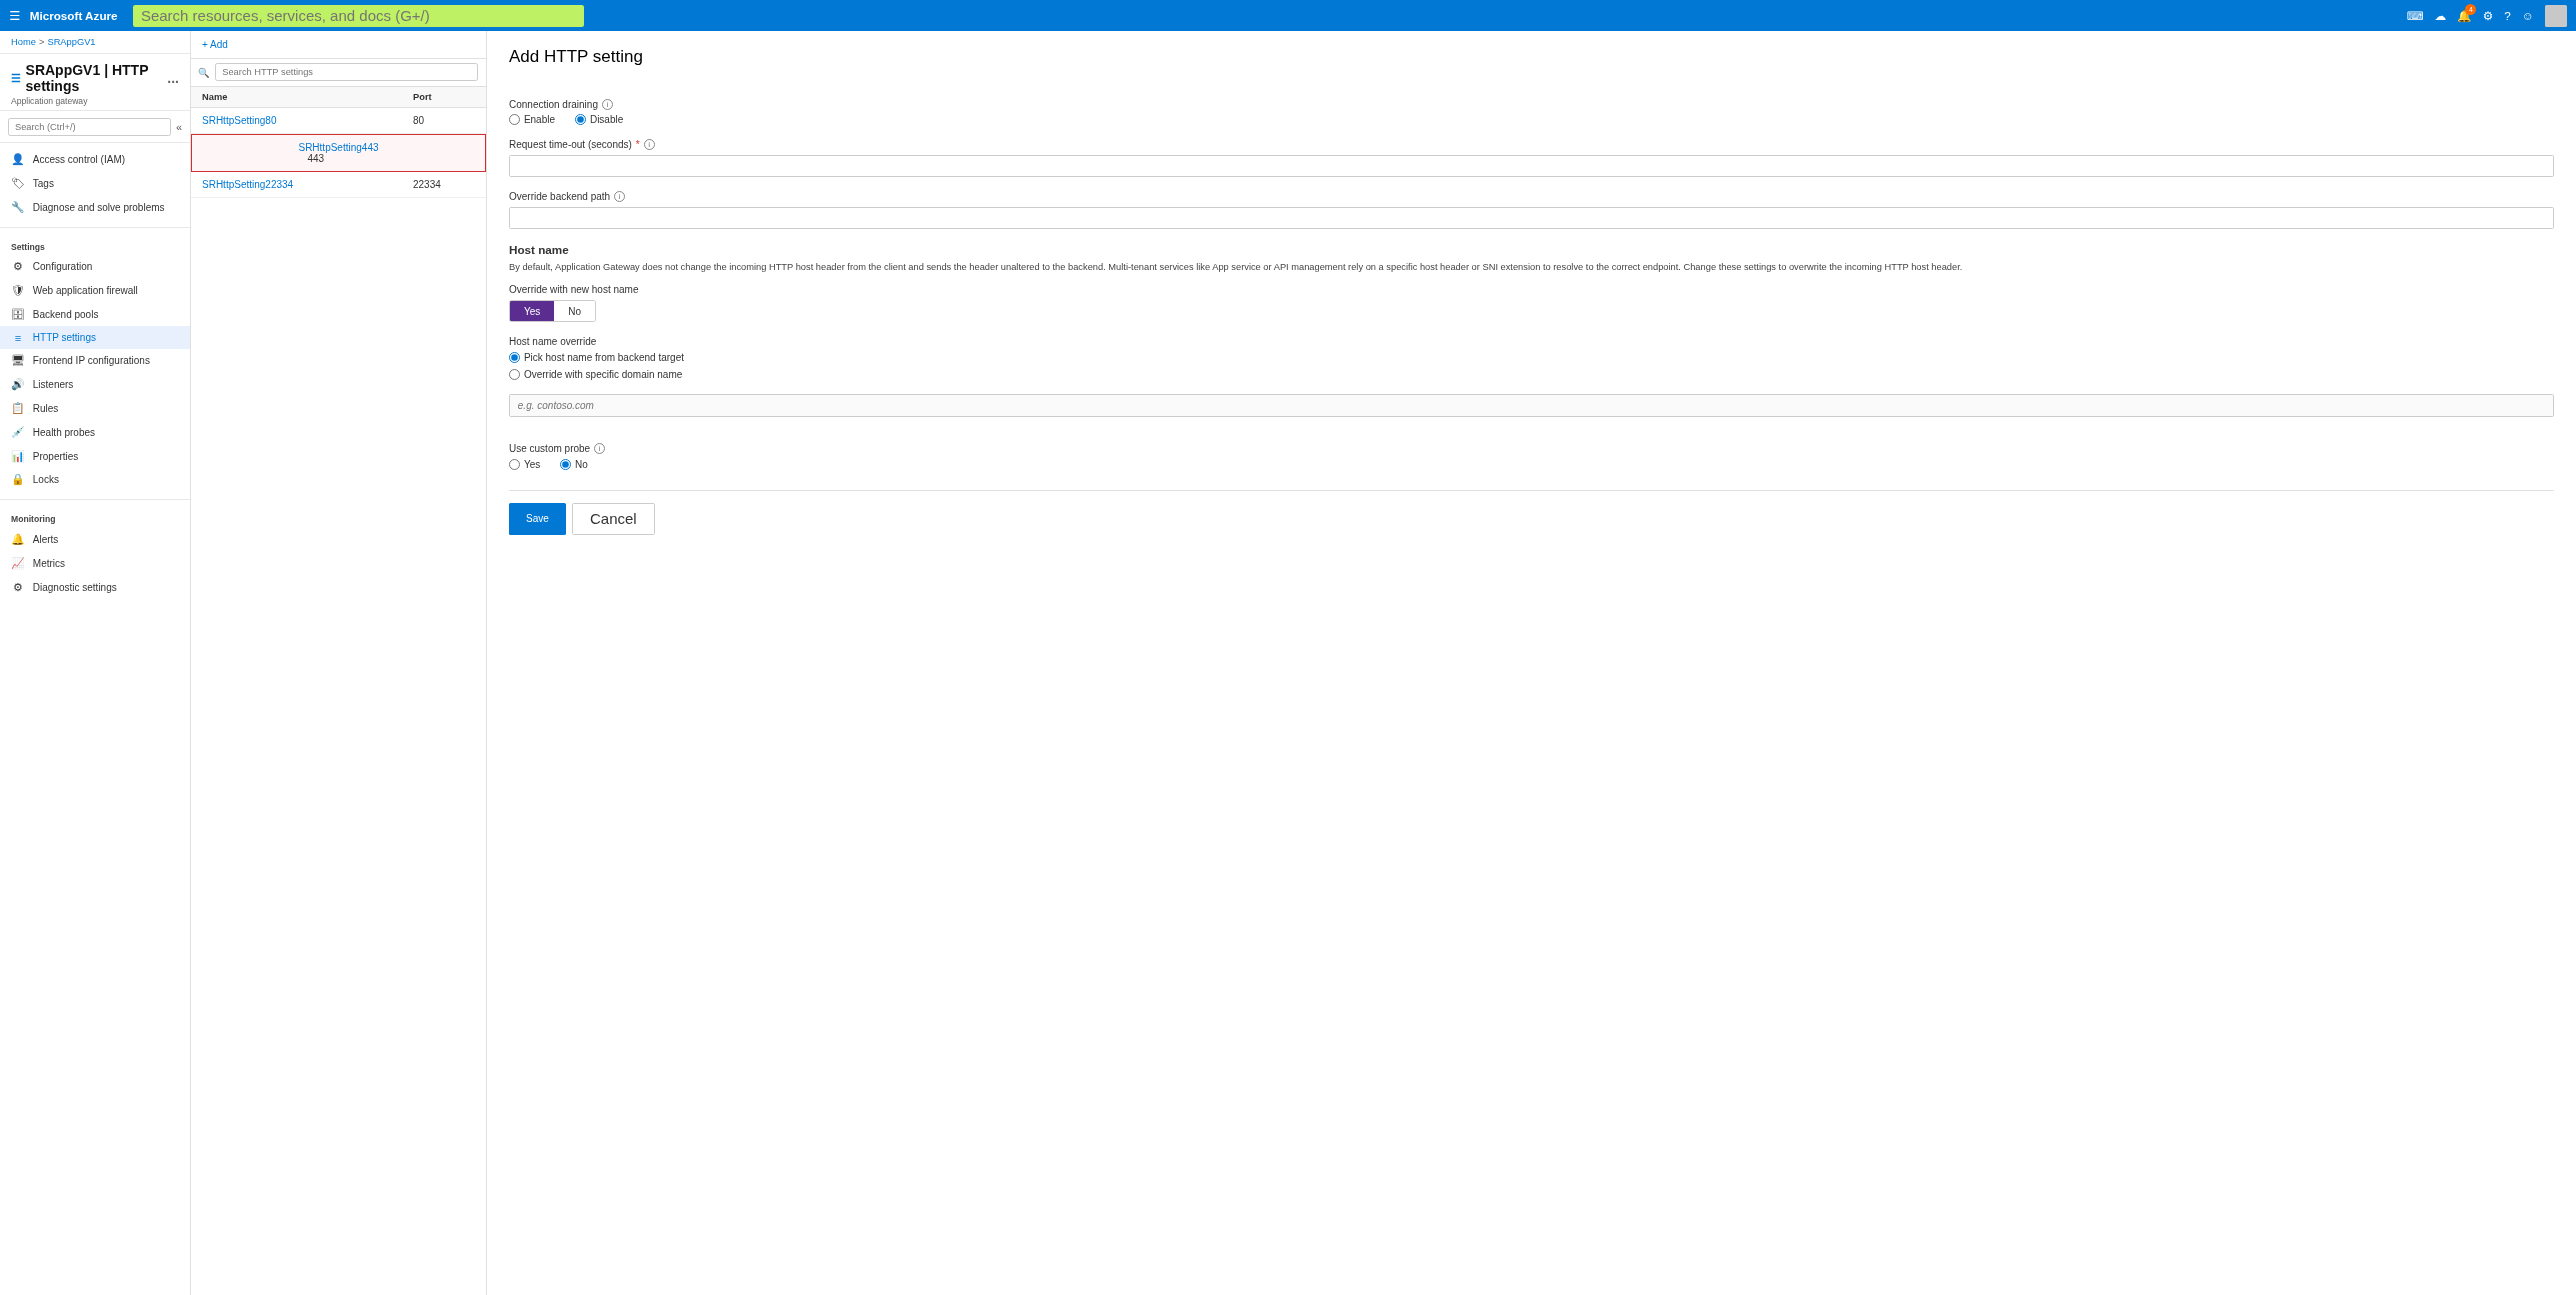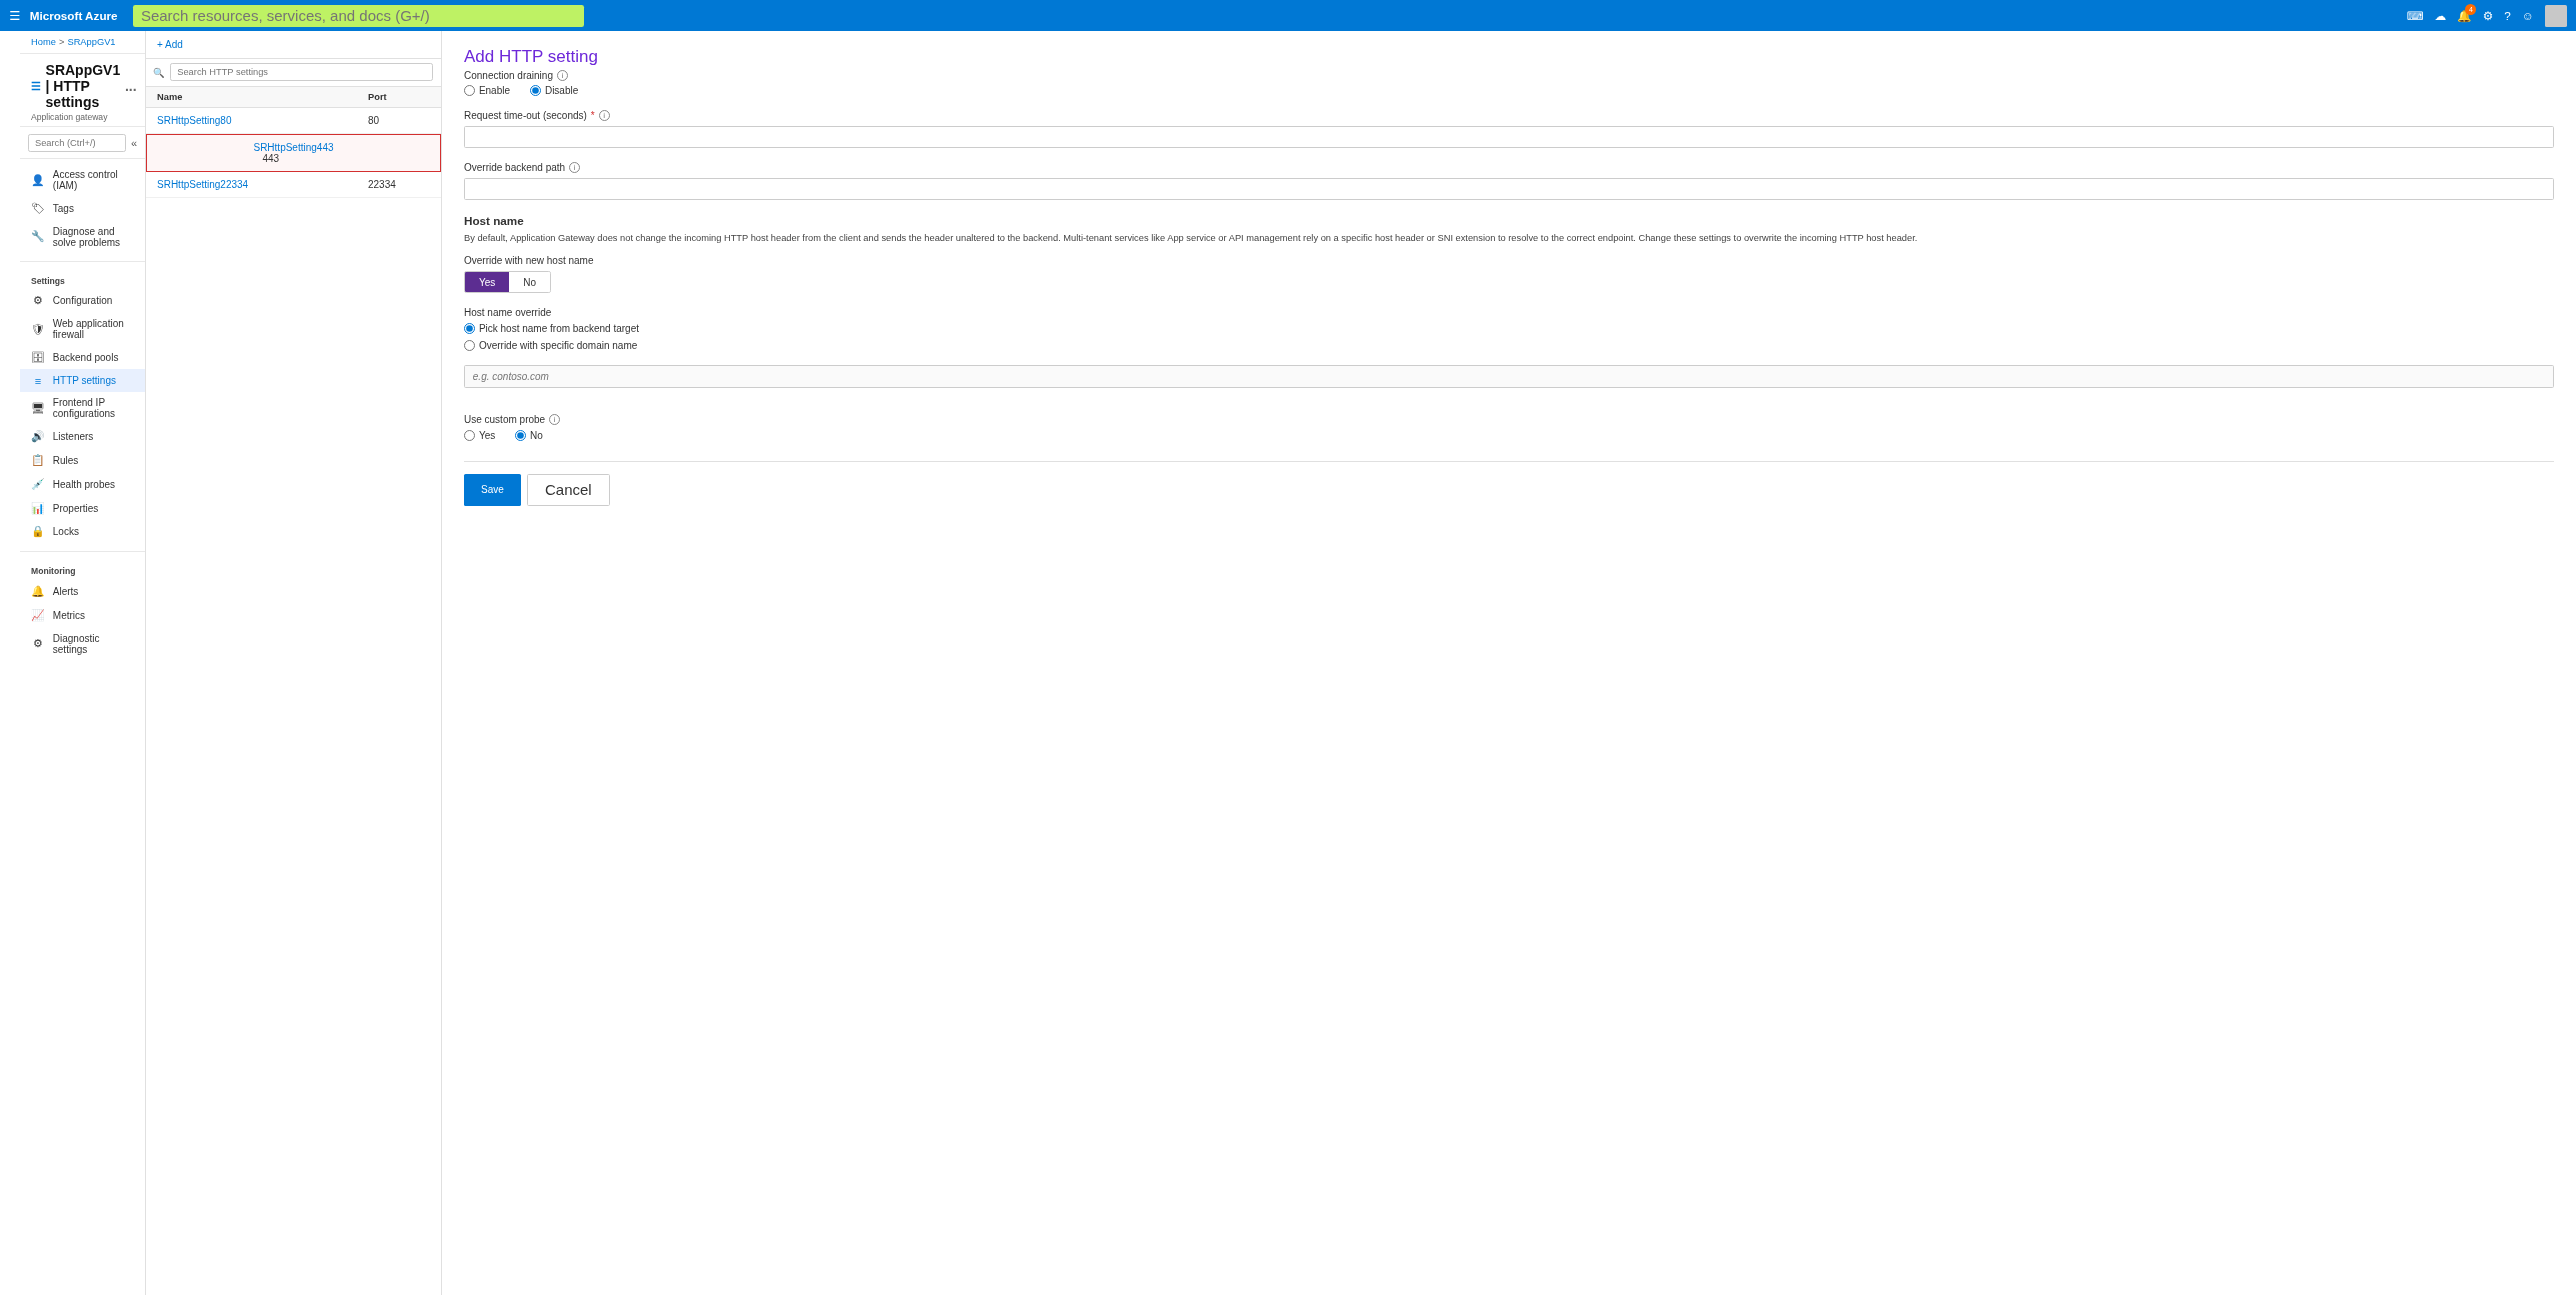--- a/index.html
+++ b/index.html
@@ -41,28 +41,27 @@
     
     .main-layout {
       display: flex;
       flex: 1;
       overflow: hidden;
       background: white;
     }
 
     
     .sidebar {
-      width: 146px;
+      width: 191px;
       background: white;
       border-right: 0.8px solid #e0e0e0;
       display: flex;
       flex-direction: column;
       overflow-y: auto;
       flex-shrink: 0;
-      padding-left: 20px;
     }
     .breadcrumb {
       padding: 6.2px 11px;
       font-size: 9.3px;
       color: #0078d4;
       display: flex;
       gap: 3.1px;
       align-items: center;
       border-bottom: 0.8px solid #e8e8e8;
       flex-shrink: 0;
@@ -194,22 +193,22 @@
       flex: 1;
       display: flex;
       flex-direction: column;
       background: white;
       overflow-y: auto;
       padding: 15.6px 22px;
     }
     .form-title {
       font-size: 17px;
       font-weight: 400;
-      color: #6d28d9;
-      margin-bottom: 3px;
+      color: #000000;
+      margin-bottom: 32px;
     }
     .form-section { margin-bottom: 14px; }
     .form-label {
       font-size: 10px;
       font-weight: 400;
       color: #333;
       margin-bottom: 4.7px;
       display: flex;
       align-items: center;
       gap: 3.9px;

